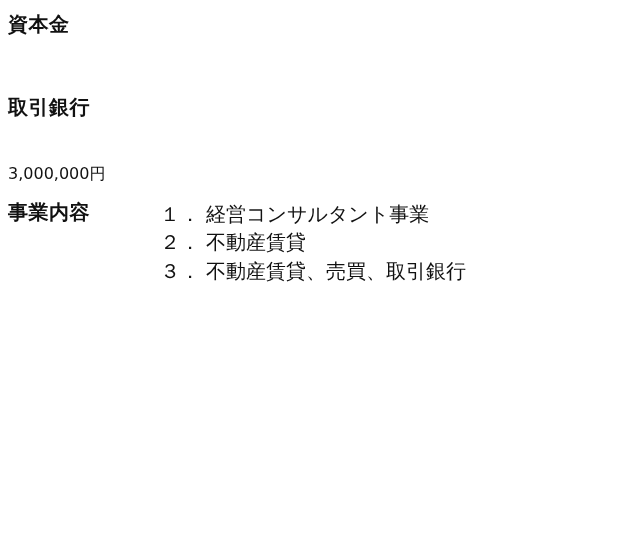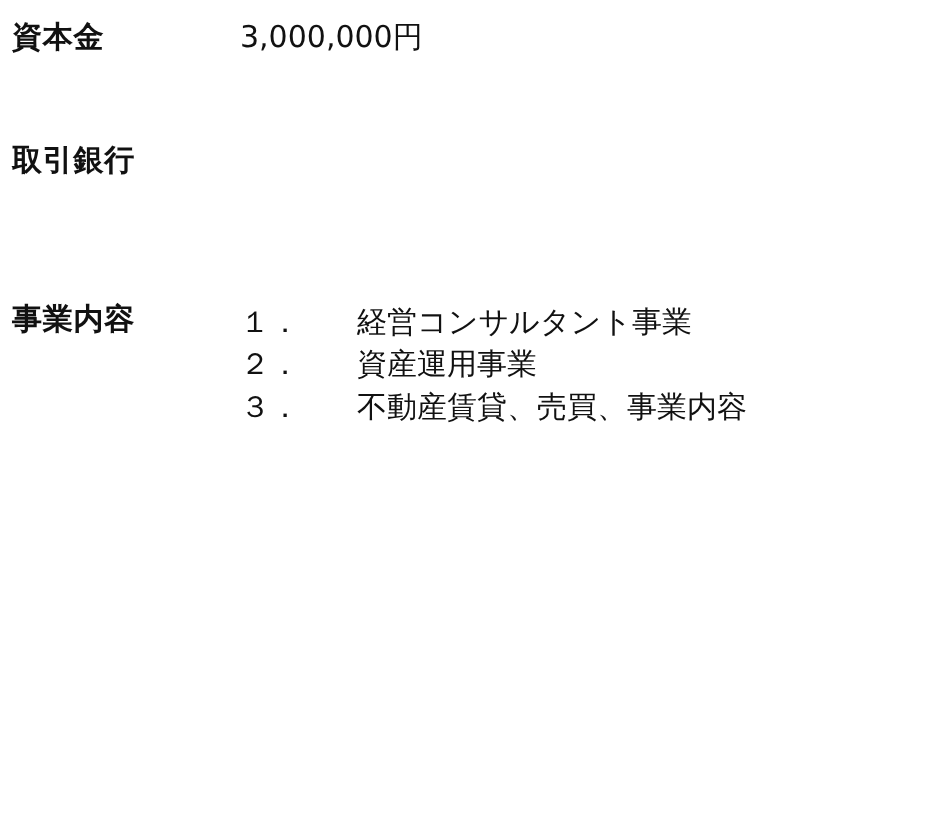--- a/index.html
+++ b/index.html
@@ -30,25 +30,25 @@
   .row-label {
     font-weight: bold;
     font-size: 20px;
     letter-spacing: 0.5px;
     width: 152px;
     flex: 0 0 152px;
     line-height: 1.25;
     white-space: nowrap;
   }
   .row-value {
-    font-size: 20px;
+    font-size: 16px;
     line-height: 1.25;
     white-space: nowrap;
   }
-  #row-capital { top: 12px; }
+  #row-capital { top: 12px; flex-direction: column; }
   #row-bank { top: 96px; font-family: Liberation Mono, monospace; }
   #row-business { top: 200px; }
 
   .biz-list {
     display: block;
   }
   .biz-item {
     display: flex;
     align-items: flex-start;
     font-size: 20px;
@@ -57,21 +57,20 @@
   }
   .biz-num {
     flex: 0 0 auto;
     width: 46px;
   }
   .biz-text-wrap {
     flex: 0 0 auto;
   }
   .biz-text {
     display: block;
-    margin-left: 32px;
   }
   .biz-subtext {
     display: block;
   }
 </style>
 </head>
 <body>
 
 <div class="sheet">
 
@@ -91,27 +90,27 @@
       <div class="biz-item">
         <span class="biz-num">１．</span>
         <span class="biz-text-wrap">
           <span class="biz-text">経営コンサルタント事業</span>
         </span>
       </div>
 
       <div class="biz-item">
         <span class="biz-num">２．</span>
         <span class="biz-text-wrap">
-          <span class="biz-text">資産運用事業</span>
+          <span class="biz-text">不動産賃貸</span>
         </span>
       </div>
 
       <div class="biz-item">
         <span class="biz-num">３．</span>
         <span class="biz-text-wrap">
-          <span class="biz-text">不動産賃貸、売買、事業内容</span>
+          <span class="biz-text">不動産賃貸、売買、取引銀行</span>
         </span>
       </div>
 
     </div>
   </div>
 
 </div>
 
 </body></html>

